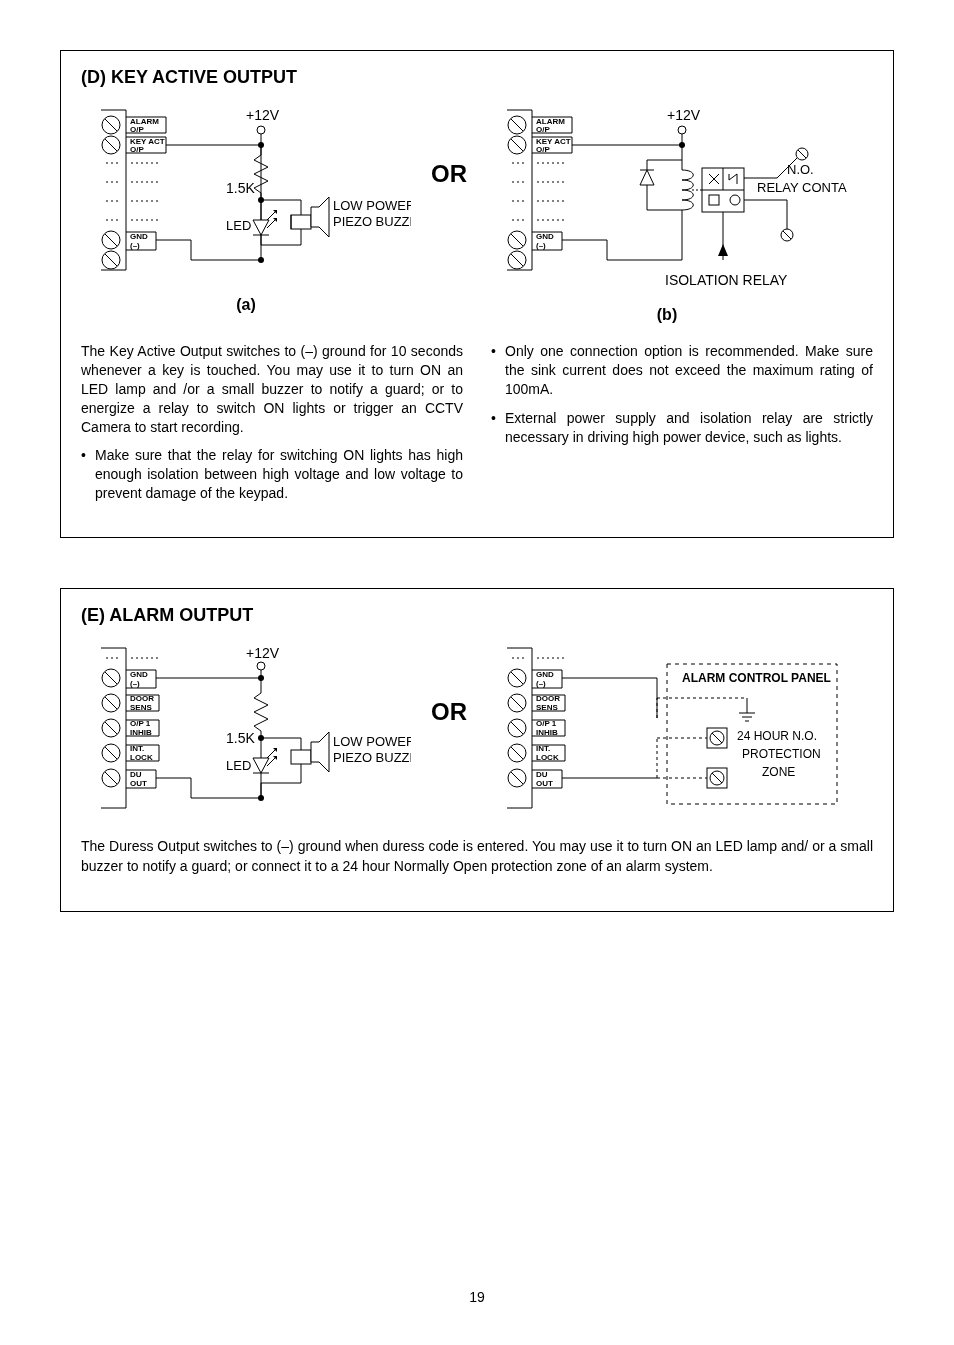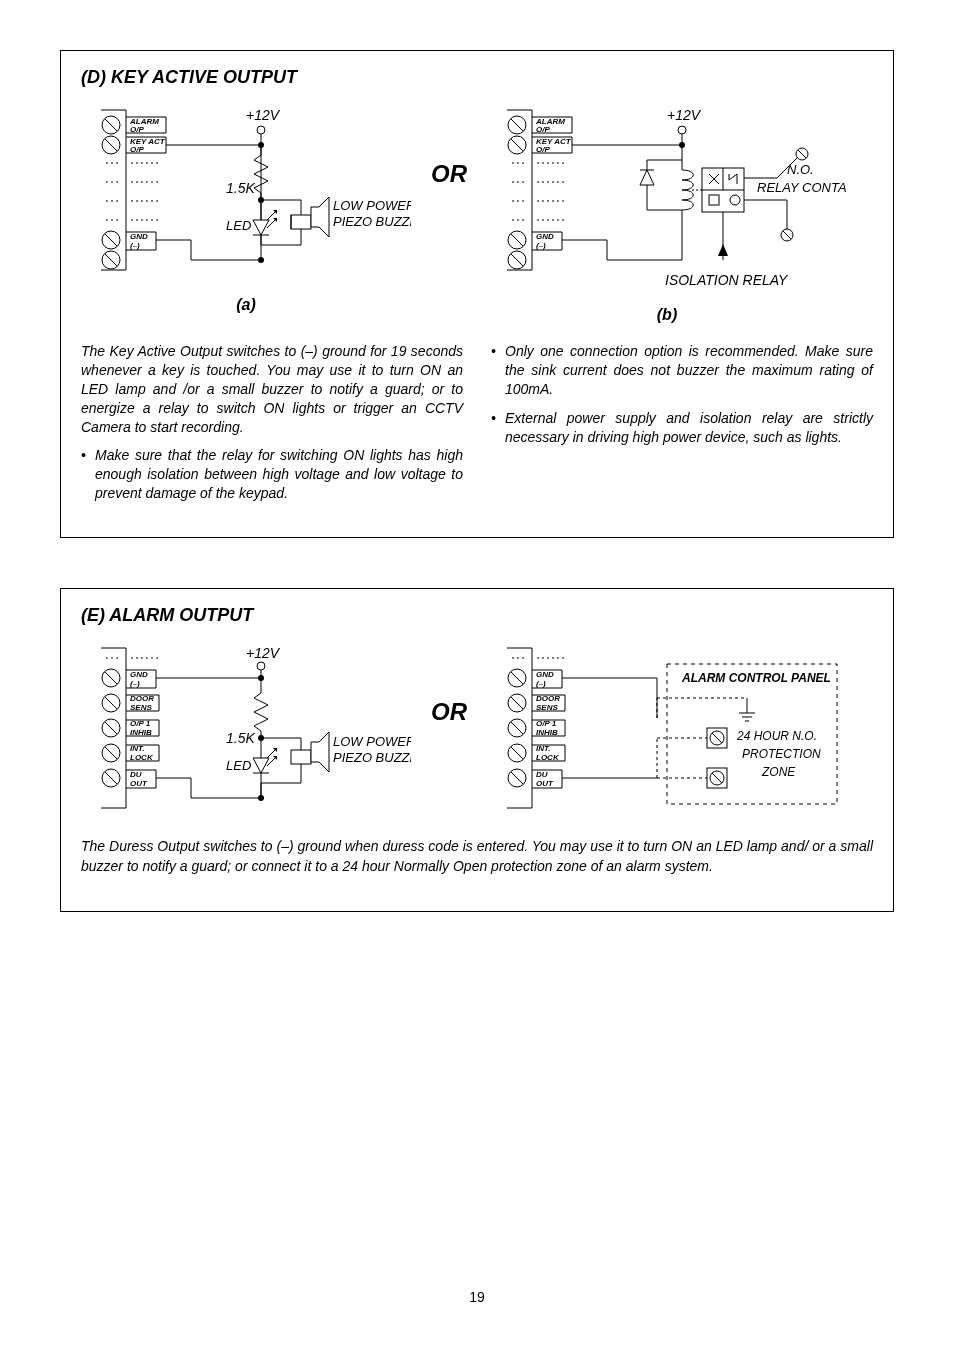--- a/index.html
+++ b/index.html
@@ -8,21 +8,20 @@
     background: #fff;
     font-family: Arial, Helvetica, sans-serif;
     width: 954px;
     height: 1345px;
     position: relative;
     color: #000;
     box-sizing: border-box;
   }
   .page {
     padding: 50px 60px 0 60px;
-    font-style: italic;
   }
   .panel {
     border: 1px solid #000;
     padding: 16px 20px 24px 20px;
     margin-bottom: 50px;
   }
   .panel-title {
     font-weight: bold;
     font-size: 18px;
     margin-bottom: 12px;
@@ -277,25 +276,25 @@
           <line x1="236" y1="112" x2="236" y2="160" stroke="#000"></line>
           <polygon points="236,144 231,156 241,156" fill="#000"></polygon>
           <text x="178" y="185" font-size="14">ISOLATION RELAY</text>
         </svg>
         <div class="caption">(b)</div>
       </div>
     </div>
 
     <div class="two-col">
       <div class="col">
-        <p>The Key Active Output switches to (–) ground for 19 seconds whenever a key is touched. You may use it to turn ON an LED lamp and /or a small buzzer to notify a guard; or to energize a relay to switch ON lights or trigger an CCTV Camera to start recording.</p>
+        <p>The Key Active Output switches to (–) ground for 10 seconds whenever a key is touched. You may use it to turn ON an LED lamp and /or a small buzzer to notify a guard; or to energize a relay to switch ON lights or trigger an CCTV Camera to start recording.</p>
         <p class="bullet">Make sure that the relay for switching ON lights has high enough isolation between high voltage and low voltage to prevent damage of the keypad.</p>
       </div>
       <div class="col">
-        <p class="bullet">Only one connection option is recommended. Make sure the sink current does not buzzer the maximum rating of 100mA.</p>
+        <p class="bullet">Only one connection option is recommended. Make sure the sink current does not exceed the maximum rating of 100mA.</p>
         <p class="bullet">External power supply and isolation relay are strictly necessary in driving high power device, such as lights.</p>
       </div>
     </div>
   </div>
 
   <div class="panel">
     <div class="panel-title">(E) ALARM OUTPUT</div>
 
     <div class="diagram-row">
 

